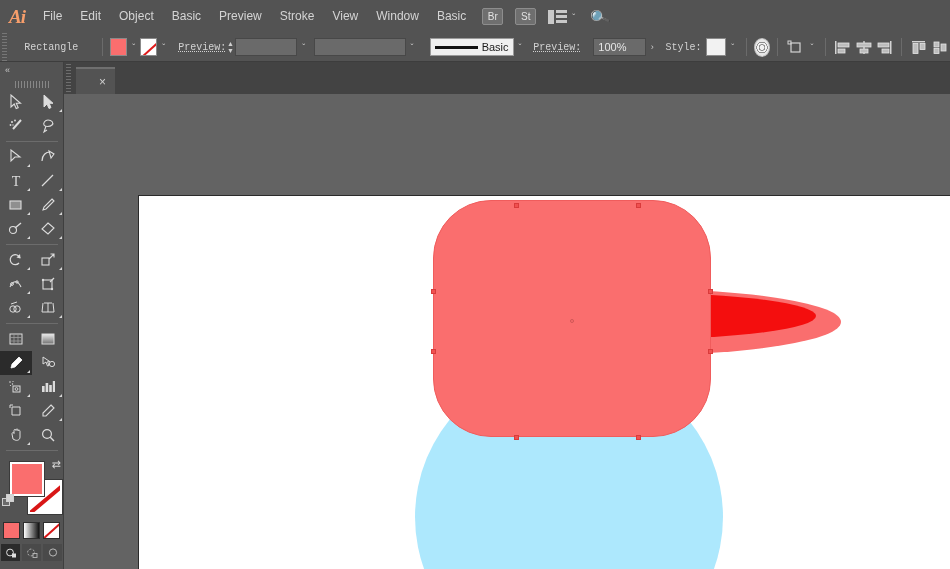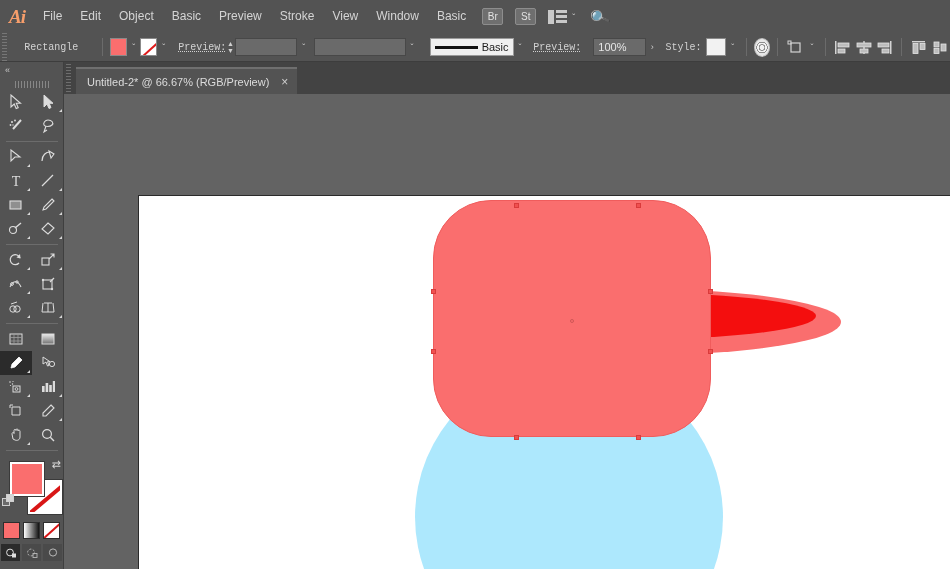--- a/index.html
+++ b/index.html
@@ -343,21 +343,20 @@
         <rect x="3" y="2" width="5" height="5" fill="#bdbdbd" stroke="#e6e6e6" stroke-width="0.8"></rect>
         <rect x="3" y="8.5" width="5" height="5" fill="#bdbdbd" stroke="#e6e6e6" stroke-width="0.8"></rect>
         <rect x="10" y="4" width="5" height="7" fill="#bdbdbd" stroke="#e6e6e6" stroke-width="0.8"></rect>
       </svg>
     </div>
   </div>
 
   <div class="tabbar">
     <div class="tabgrip"></div>
     <div class="doctab">
-      <span class="doctab-title">Untitled-2* @ 66.67% (RGB/Preview)</span>
       <span class="doctab-close">×</span>
     </div>
   </div>
 
   <div class="canvas">
     <div class="artboard">
       <div class="art ellipse-outer"></div>
       <div class="art ellipse-inner"></div>
       <div class="art circle-blue"></div>
       <div class="art rrect"></div>

